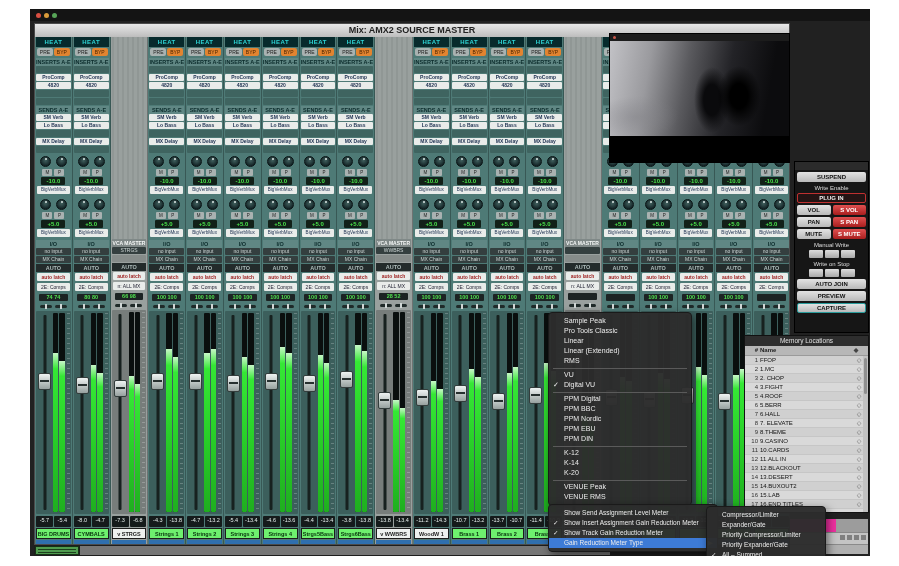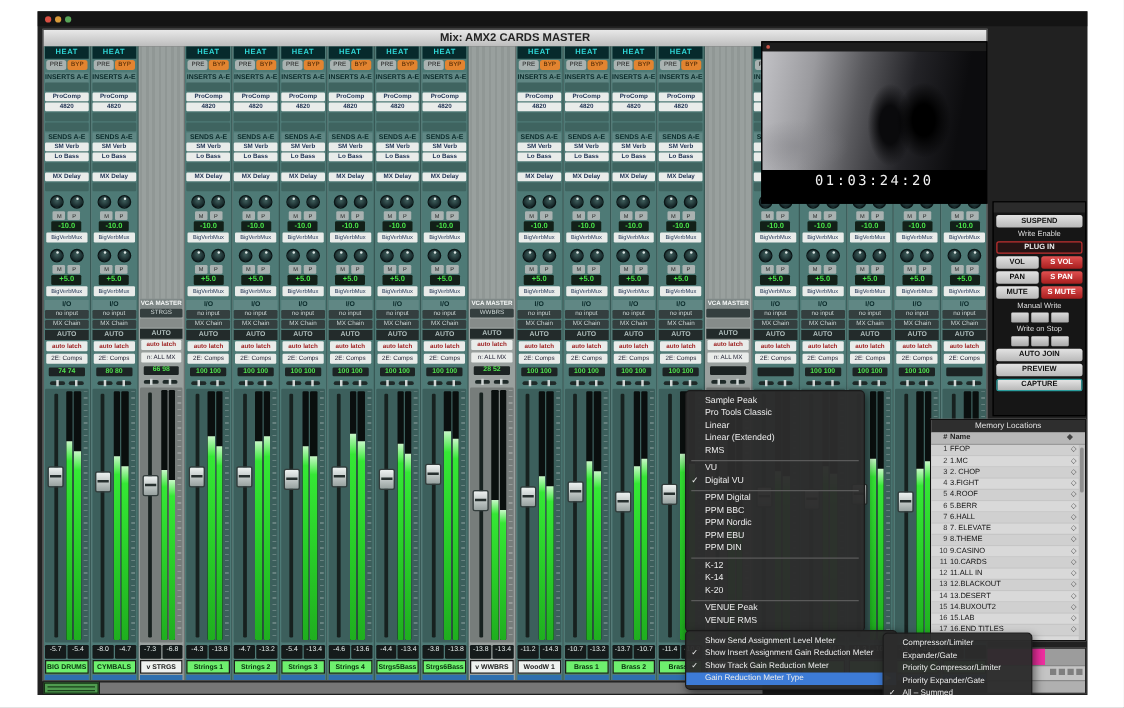--- a/index.html
+++ b/index.html
@@ -126,21 +126,21 @@
 
 <div class="screen">
 
   <div class="menubar">
     <span class="mb-dot" style="left:6px;background:#d94f42"></span>
     <span class="mb-dot" style="left:14px;background:#d99b3a"></span>
     <span class="mb-dot" style="left:22px;background:#58a558"></span>
   </div>
 
   <div class="mixwin">
-    <div class="titlebar">Mix: AMX2 CARDS MASTER</div>
+    <div class="titlebar">Mix: AMX2 SOURCE MASTER</div>
     <div class="strips" id="strips">
         <div class="strip">
           <div class="s-heat">HEAT</div>
           <div class="s-prebyp">
             <span class="bt">PRE</span>
             <span class="bt byp">BYP</span>
           </div>
           <div class="sh">INSERTS A-E</div>
           <div class="s-slots">
             <div class="slot"></div>
@@ -1825,21 +1825,20 @@
   <div class="bottombar">
     <span class="clip"></span>
     <span class="bb-gray"></span>
   </div>
 
   <div class="video">
     <div class="vtitle">
         <i></i>
       </div>
     <div class="vframe"></div>
-    <div class="tc">01:03:24:20</div>
   </div>
 
   <div class="autopanel">
     <div class="ap-title"></div>
     <div class="ap-btn">SUSPEND</div>
     <div class="ap-label">Write Enable</div>
     <div class="ap-btn dark">PLUG IN</div>
     <div class="ap-pair">
       <span class="ap-btn">VOL</span>
       <span class="ap-btn red">S VOL</span>

